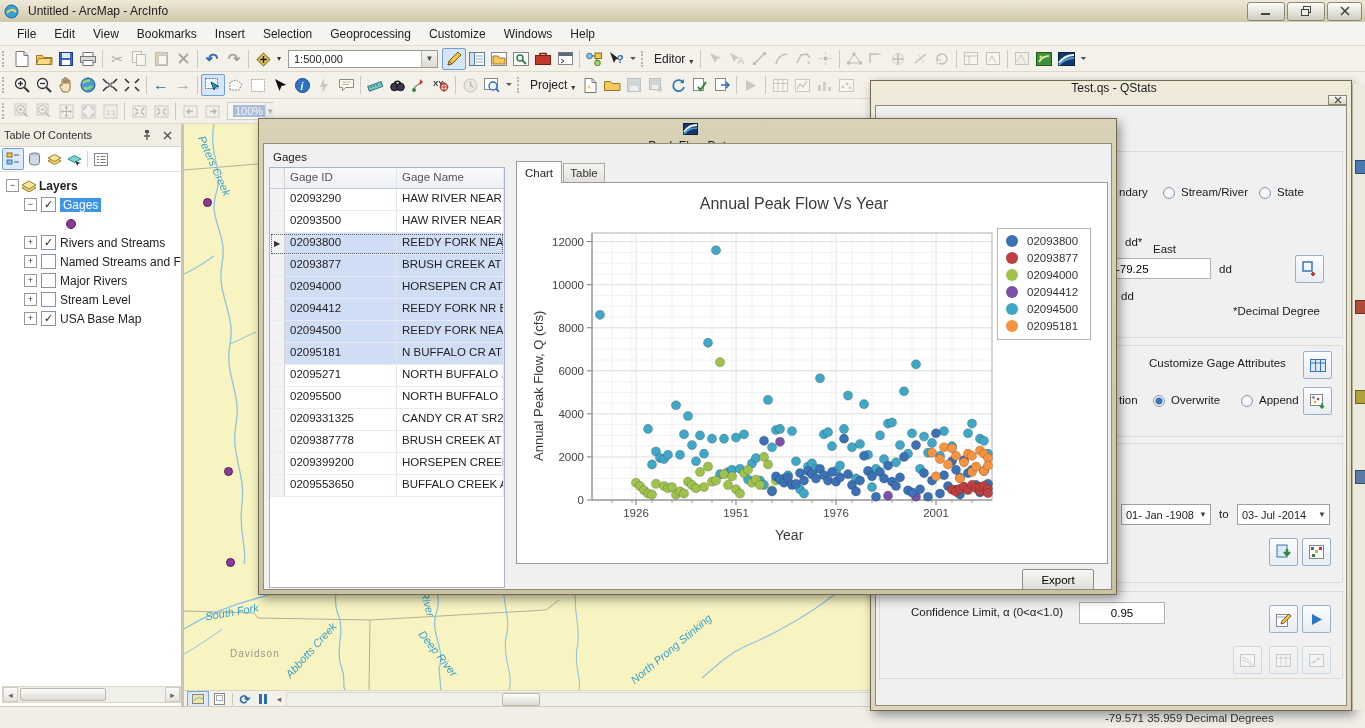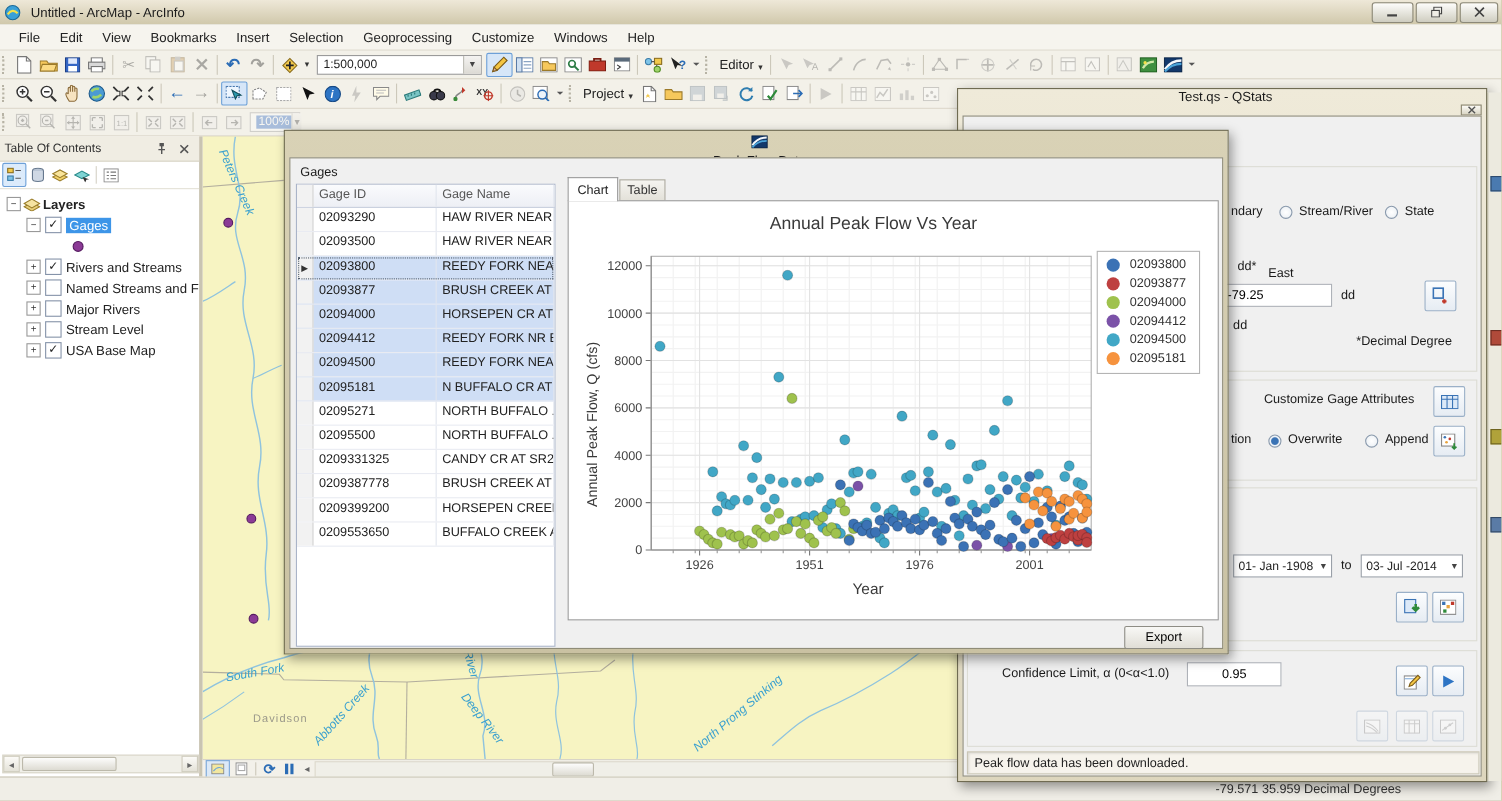--- a/index.html
+++ b/index.html
@@ -905,23 +905,20 @@
       </span>
     <span class="iconbtn gray" style="left:431px;top:565px;">
         <svg width="15" height="13">
           <rect x=".5" y=".5" width="14" height="12" fill="#fff" stroke="#888"></rect>
           <path d="M2 10L12 3" stroke="#999"></path>
           <circle cx="5" cy="8" r="1.3" fill="#999"></circle>
           <circle cx="9" cy="5" r="1.3" fill="#999"></circle>
         </svg>
       </span>
 
-    <div class="abs" style="left:8px;top:602px;width:466px;height:21px;background:#f6f3ec;border:1px solid #c9c5b5;box-shadow:inset 1px 1px 2px rgba(0,0,0,.12);display:flex;align-items:center;padding-left:6px;box-sizing:border-box;">
-      <span style="font-size:11.5px;color:#222;">Peak flow data has been downloaded.</span>
-    </div>
   </div>
 
   <div class="abs" style="left:1352px;top:84px;width:13px;height:626px;background:#eceadf;border-left:1px solid #b5b29c;">
     <span class="abs" style="left:2px;top:76px;width:9px;height:12px;background:#4a7ab0;border:1px solid #2d4a6e;"></span>
     <span class="abs" style="left:2px;top:216px;width:9px;height:12px;background:#b04a3a;border:1px solid #6e2d22;"></span>
     <span class="abs" style="left:2px;top:306px;width:9px;height:12px;background:#b0a23a;border:1px solid #6e631f;"></span>
     <span class="abs" style="left:2px;top:386px;width:9px;height:12px;background:#5a7ba6;border:1px solid #344a66;"></span>
   </div>
 
   <div class="abs win7frame" style="left:258px;top:118px;width:859px;height:477px;z-index:10;">

